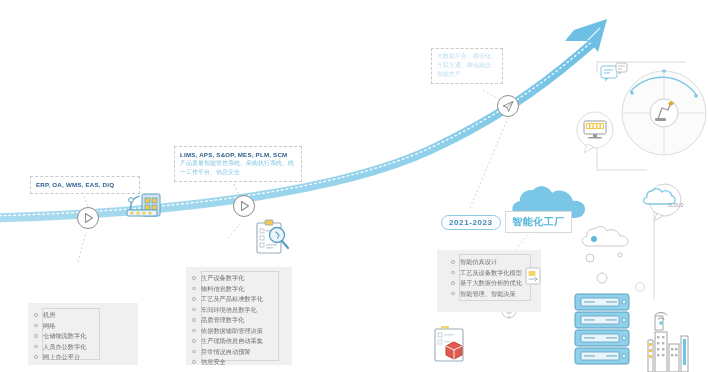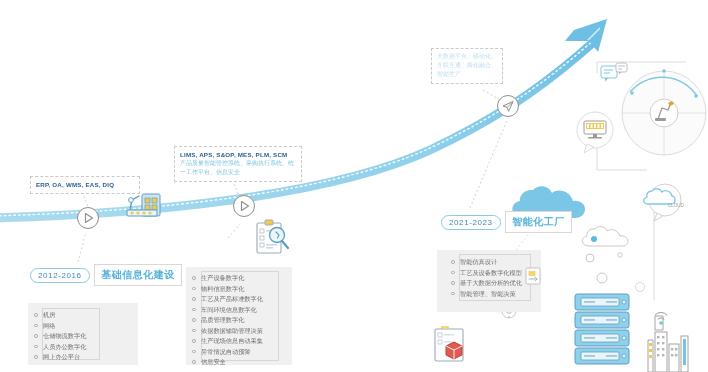--- a/index.html
+++ b/index.html
@@ -25,21 +25,21 @@
   .tagbox .cn{
     font-size:6px;color:#7fc3e0;line-height:9px;
   }
   .tagbox.faint .cn{color:#b9dcec;}
 
   
   .stagelabel{position:absolute;}
   .yearpill{
     display:inline-block;
     border:1px solid #8ec9e3;border-radius:9px;
-    color:#3f87b5;font-size:8px;font-weight:normal;letter-spacing:.6px;
+    color:#3f87b5;font-size:8px;font-weight:bold;letter-spacing:.6px;
     padding:2px 7px 2px 7px;background:#fff;white-space:nowrap;
   }
   .stagename{
     margin-top:3px;
     border:1px solid #d8d8d8;background:#fff;
     color:#53b4d8;font-size:10px;font-weight:bold;letter-spacing:.5px;
     padding:3px 6px;display:inline-block;white-space:nowrap;
   }
 
   
@@ -283,24 +283,20 @@
     <rect x="30" y="17" width="5" height="5" fill="#f2c94c" stroke="#5a9fc0" stroke-width="0.7"></rect>
     <path d="M 8 22 L 10 12 L 17 8" fill="none" stroke="#5a9fc0" stroke-width="1.4" stroke-linecap="round"></path>
     <circle cx="9" cy="12" r="2.4" fill="#ffffff" stroke="#5a9fc0" stroke-width="1"></circle>
     <rect x="5" y="22" width="30" height="6" rx="1" fill="#e9f5fb" stroke="#5a9fc0" stroke-width="1"></rect>
     <circle cx="10" cy="25" r="1.6" fill="#f2c94c"></circle>
     <circle cx="16" cy="25" r="1.6" fill="#f2c94c"></circle>
     <circle cx="22" cy="25" r="1.6" fill="#f2c94c"></circle>
     <circle cx="28" cy="25" r="1.6" fill="#f2c94c"></circle>
   </svg>
 
-  <div class="stagelabel" style="left:30px;top:261px;">
-    <div class="yearpill">2012-2016</div>
-    <div class="stagename">基础信息化建设</div>
-  </div>
 
   <div class="panel" style="left:28px;top:303px;width:110px;height:62px;">
     <div class="inner" style="left:14px;top:5px;width:58px;height:52px;"></div>
     <ul class="featlist" style="left:6px;top:7px;">
       <li>机房</li>
       <li>网络</li>
       <li>仓储物流数字化</li>
       <li>人员办公数字化</li>
       <li>网上办公平台</li>
     </ul>

